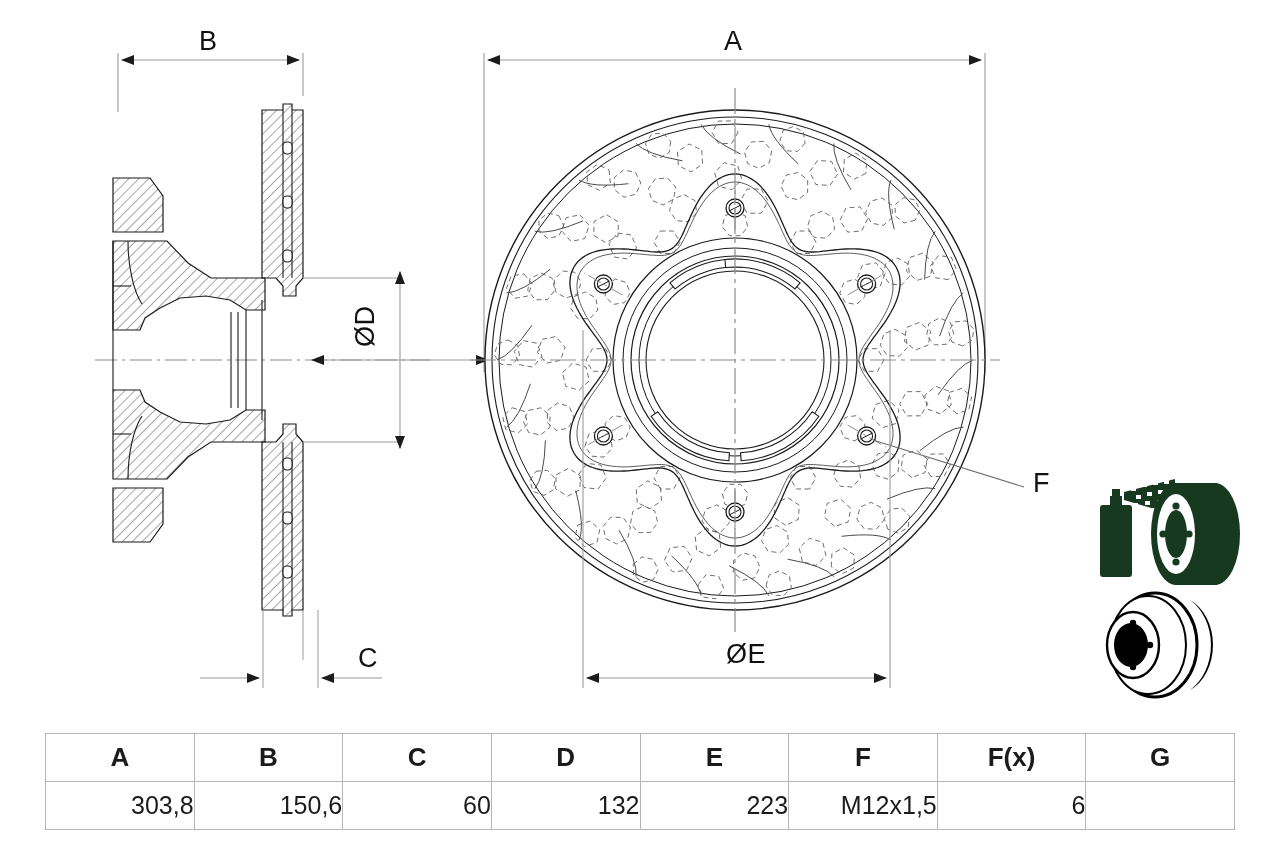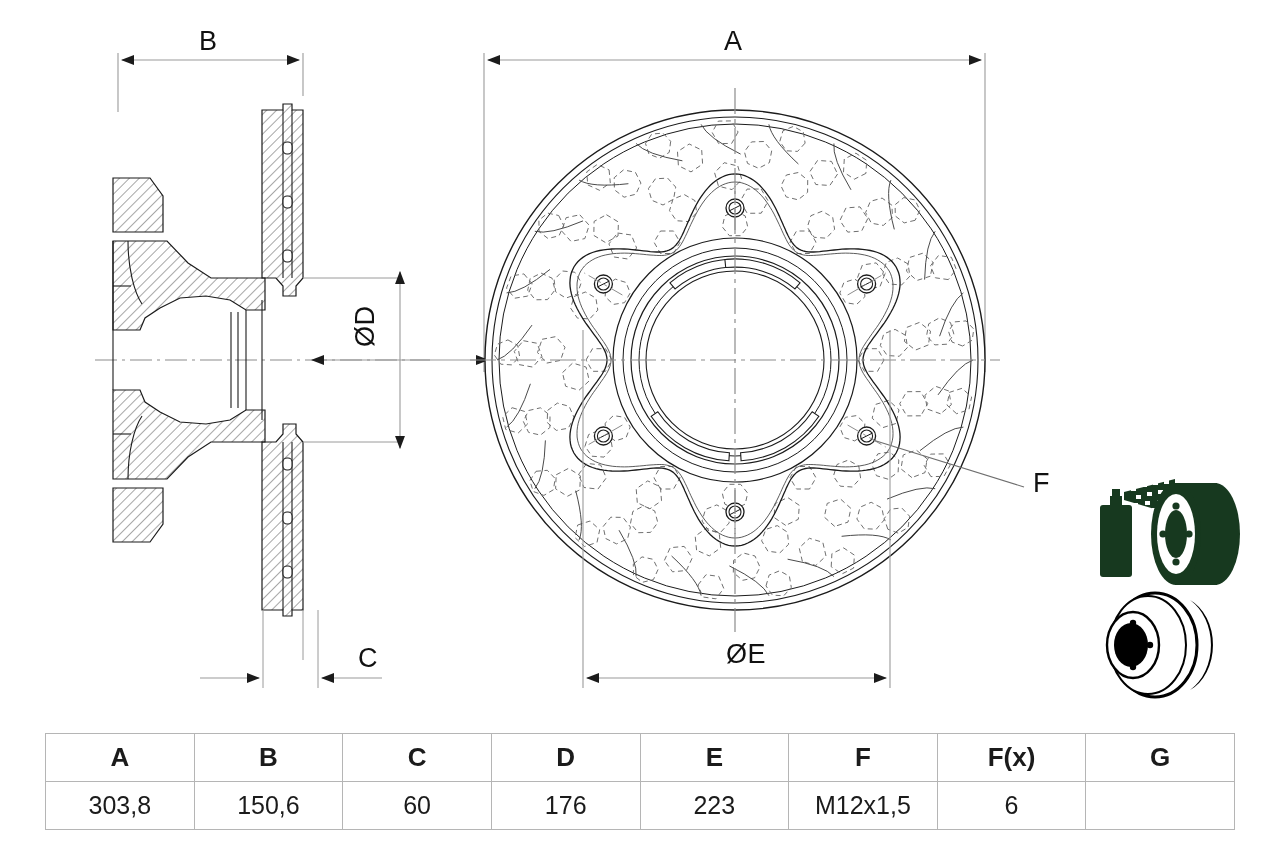--- a/index.html
+++ b/index.html
@@ -66,20 +66,21 @@
     font-family: "Liberation Sans", sans-serif;
     font-weight: bold;
     font-size: 26px;
     color: #1b1b1b;
   }
   #spec-table td {
     font-family: "Liberation Sans", sans-serif;
     font-weight: normal;
     font-size: 25px;
     color: #1b1b1b;
+    text-align: right;
   }
 </style>
 </head>
 <body>
 
 <div id="sheet">
 
   <svg id="drawing-svg" viewBox="0 0 1280 853" xmlns="http://www.w3.org/2000/svg">
     <defs>
       <pattern id="hatch" width="7" height="7" patternTransform="rotate(45)" patternUnits="userSpaceOnUse">
@@ -440,21 +441,21 @@
         <th>F</th>
         <th>F(x)</th>
         <th>G</th>
       </tr>
     </thead>
     <tbody>
       <tr>
         <td>303,8</td>
         <td>150,6</td>
         <td>60</td>
-        <td>176</td>
+        <td>132</td>
         <td>223</td>
         <td>M12x1,5</td>
         <td>6</td>
         <td></td>
       </tr>
     </tbody>
   </table>
 
 </div>
 

